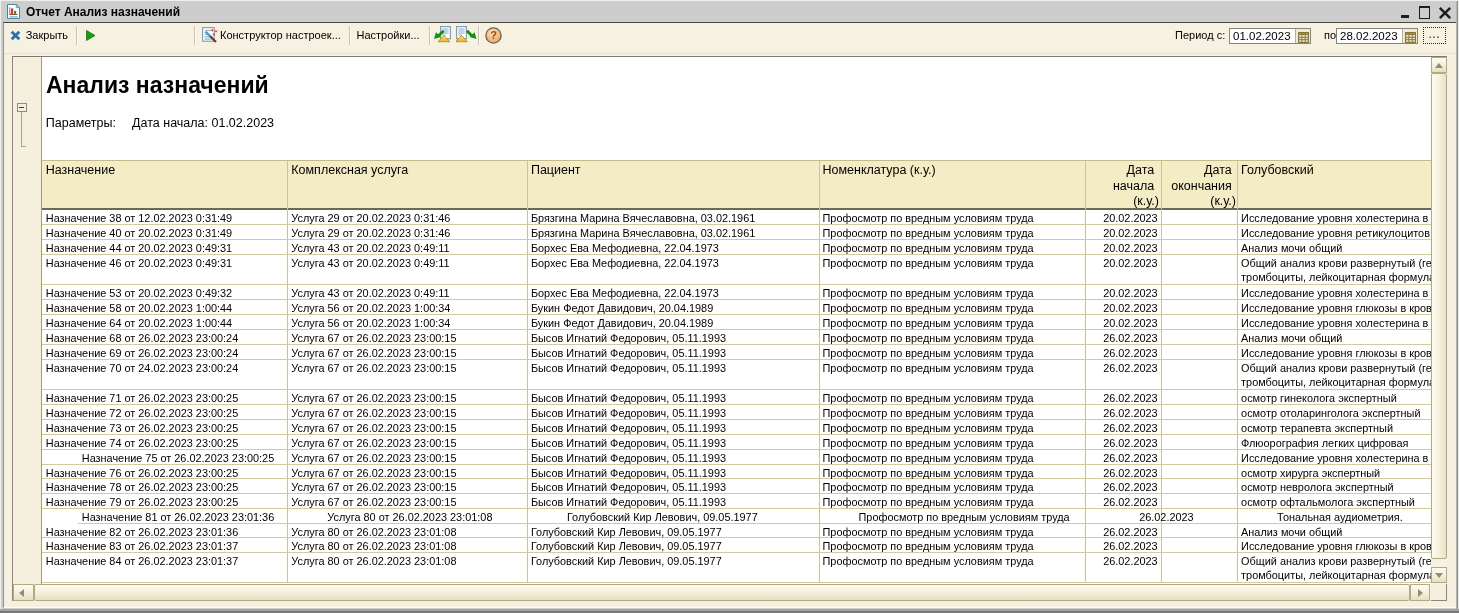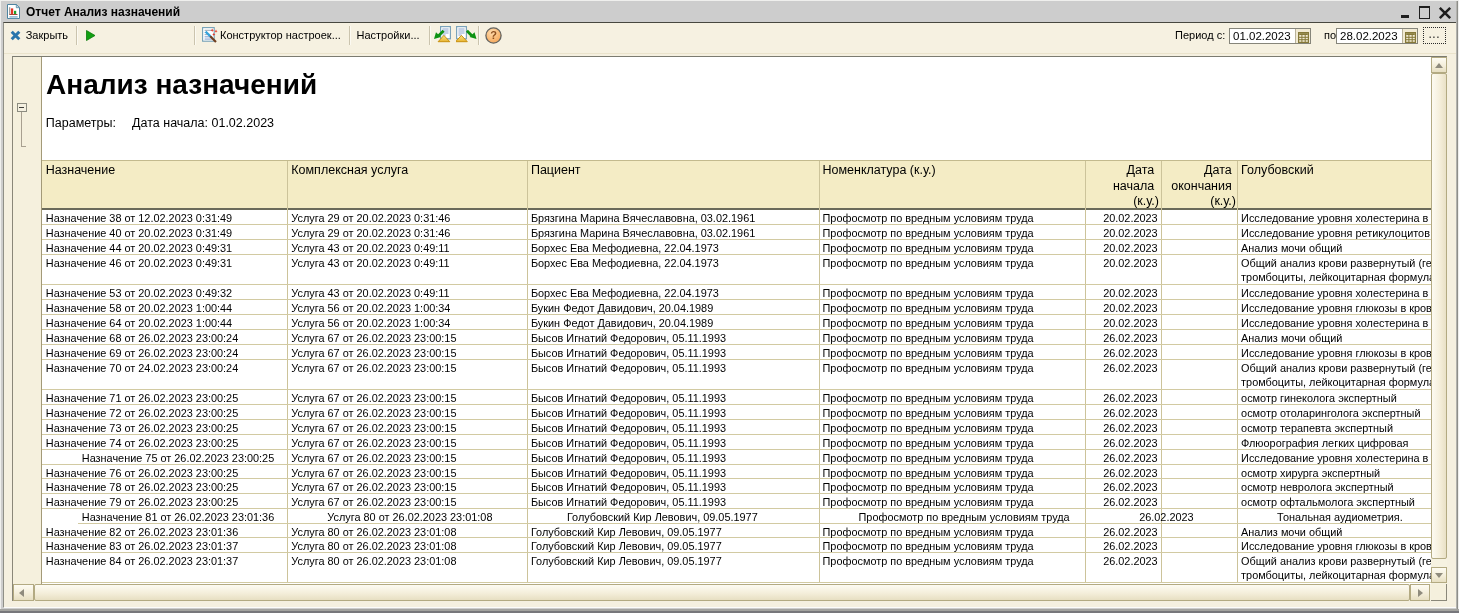--- a/index.html
+++ b/index.html
@@ -127,21 +127,21 @@
   font-size:12px;line-height:13px;text-align:center;color:#1a1a1a;letter-spacing:0.5px;">...</div>
 
 <div class="a" style="left:12px;top:55.5px;width:1435px;height:545.5px;border:1px solid #8a8779;border-top-color:#7b7b71;background:#f5f0dd;"></div>
 <div class="a" style="left:13px;top:56.5px;width:27.7px;height:527px;background:#f5f0dd;"></div>
 <div class="a" style="left:40.7px;top:56.5px;width:0.8px;height:527px;background:#a39a78;"></div>
 <div class="a" style="left:17px;top:102.5px;width:9.6px;height:9.6px;border:1px solid #8c8c80;background:#f4f0e0;"></div>
 <div class="a" style="left:19.3px;top:106.8px;width:5px;height:1.2px;background:#3c3c38;"></div>
 <div class="a" style="left:21.3px;top:112.1px;width:1px;height:35px;background:#a8a090;"></div>
 <div class="a" style="left:21.3px;top:146.3px;width:4.5px;height:1px;background:#a8a090;"></div>
 <div class="a" style="left:41.5px;top:56.5px;width:1389px;height:527px;background:#fff;overflow:hidden;">
-  <div class="a" style="left:4.5px;top:14.8px;font-size:28px;font-weight:bold;line-height:28px;">Анализ назначений</div>
+  <div class="a" style="left:4.5px;top:14.8px;font-size:23px;font-weight:bold;line-height:28px;">Анализ назначений</div>
   <div class="a" style="left:4.3px;top:59.8px;font-size:12.5px;line-height:15px;">Параметры:</div>
   <div class="a" style="left:90.6px;top:59.8px;font-size:12.5px;line-height:15px;">Дата начала: 01.02.2023</div>
   <div class="a" style="left:90.6px;top:77.8px;font-size:12px;line-height:15px;margin-top:32px;">Дата окончания: 28.02.2023</div>
 <div class="a" style="left:0;top:103.2px;width:1389px;height:1px;background:#c3ba8e;"></div>
 <div class="a" style="left:0;top:104.2px;width:1389px;height:47.0px;background:#f4ecc5;border-bottom:2px solid #6a6a5a;box-sizing:content-box;"></div>
 <div class="a" style="left:245.8px;top:104.2px;width:1px;height:421.3px;background:#ccc39a;"></div>
 <div class="a" style="left:485.9px;top:104.2px;width:1px;height:421.3px;background:#ccc39a;"></div>
 <div class="a" style="left:777.0px;top:104.2px;width:1px;height:421.3px;background:#ccc39a;"></div>
 <div class="a" style="left:1043.2px;top:104.2px;width:1px;height:421.3px;background:#ccc39a;"></div>
 <div class="a" style="left:1119.7px;top:104.2px;width:1px;height:421.3px;background:#ccc39a;"></div>

